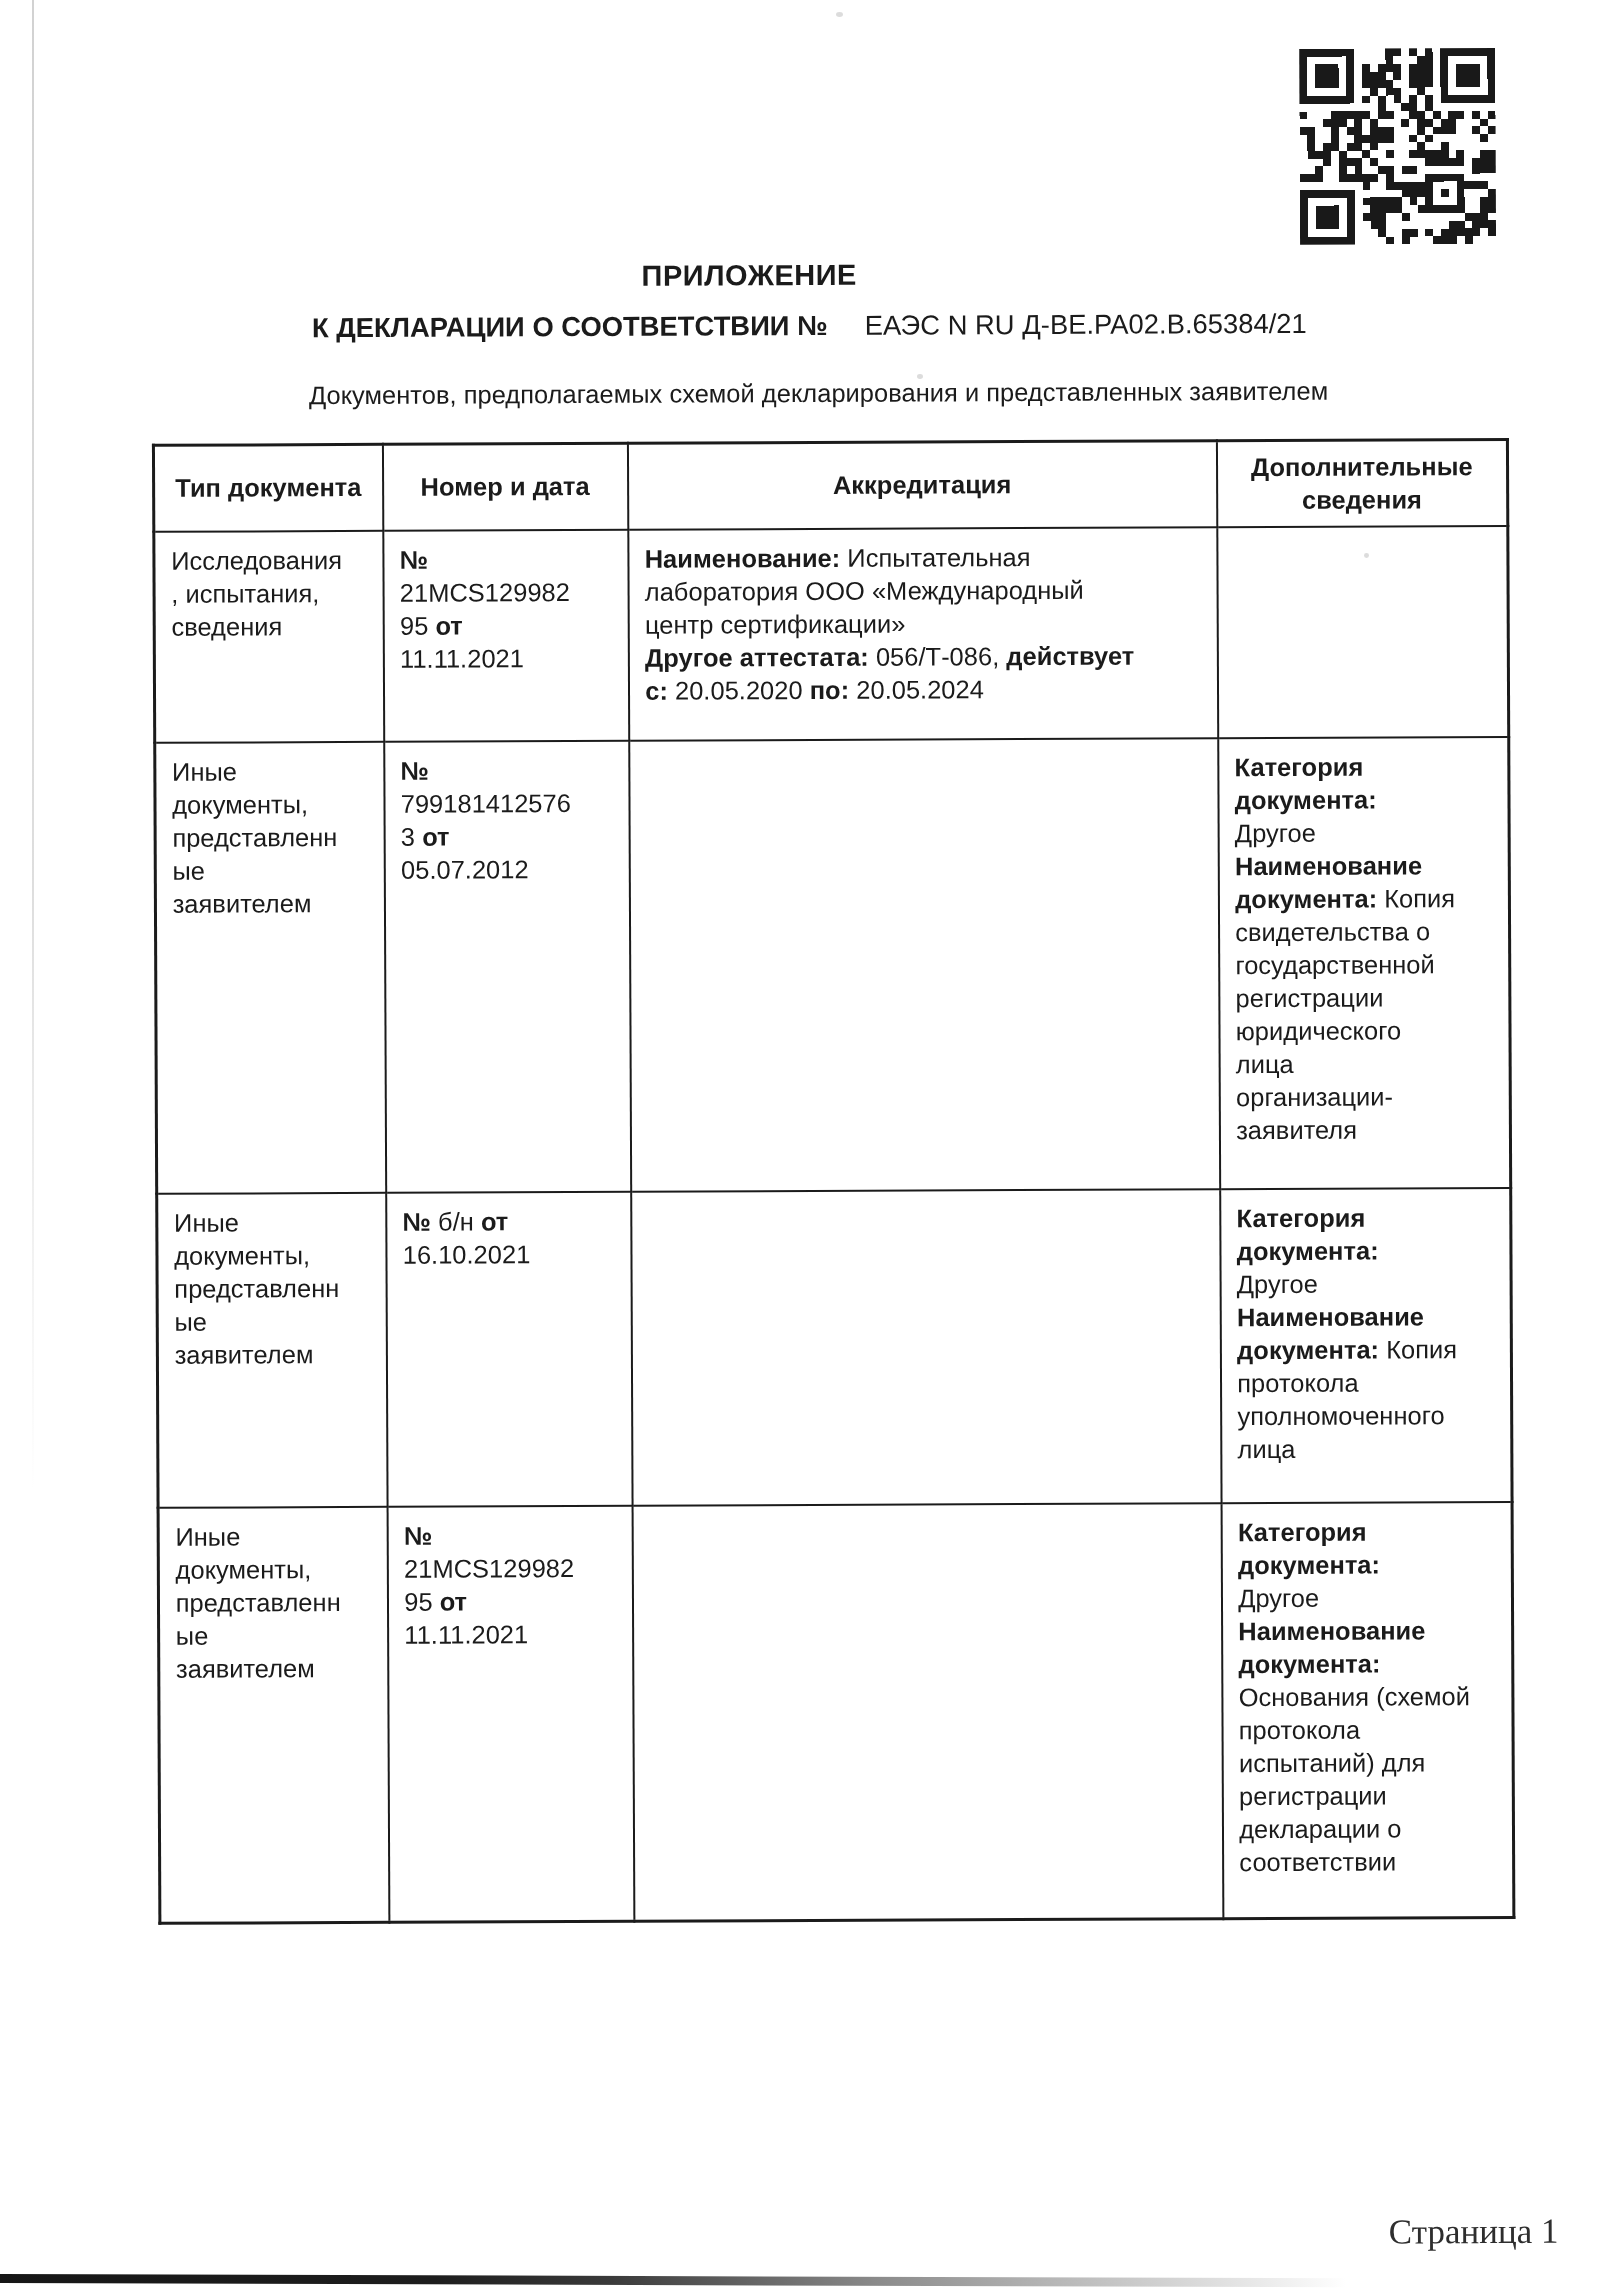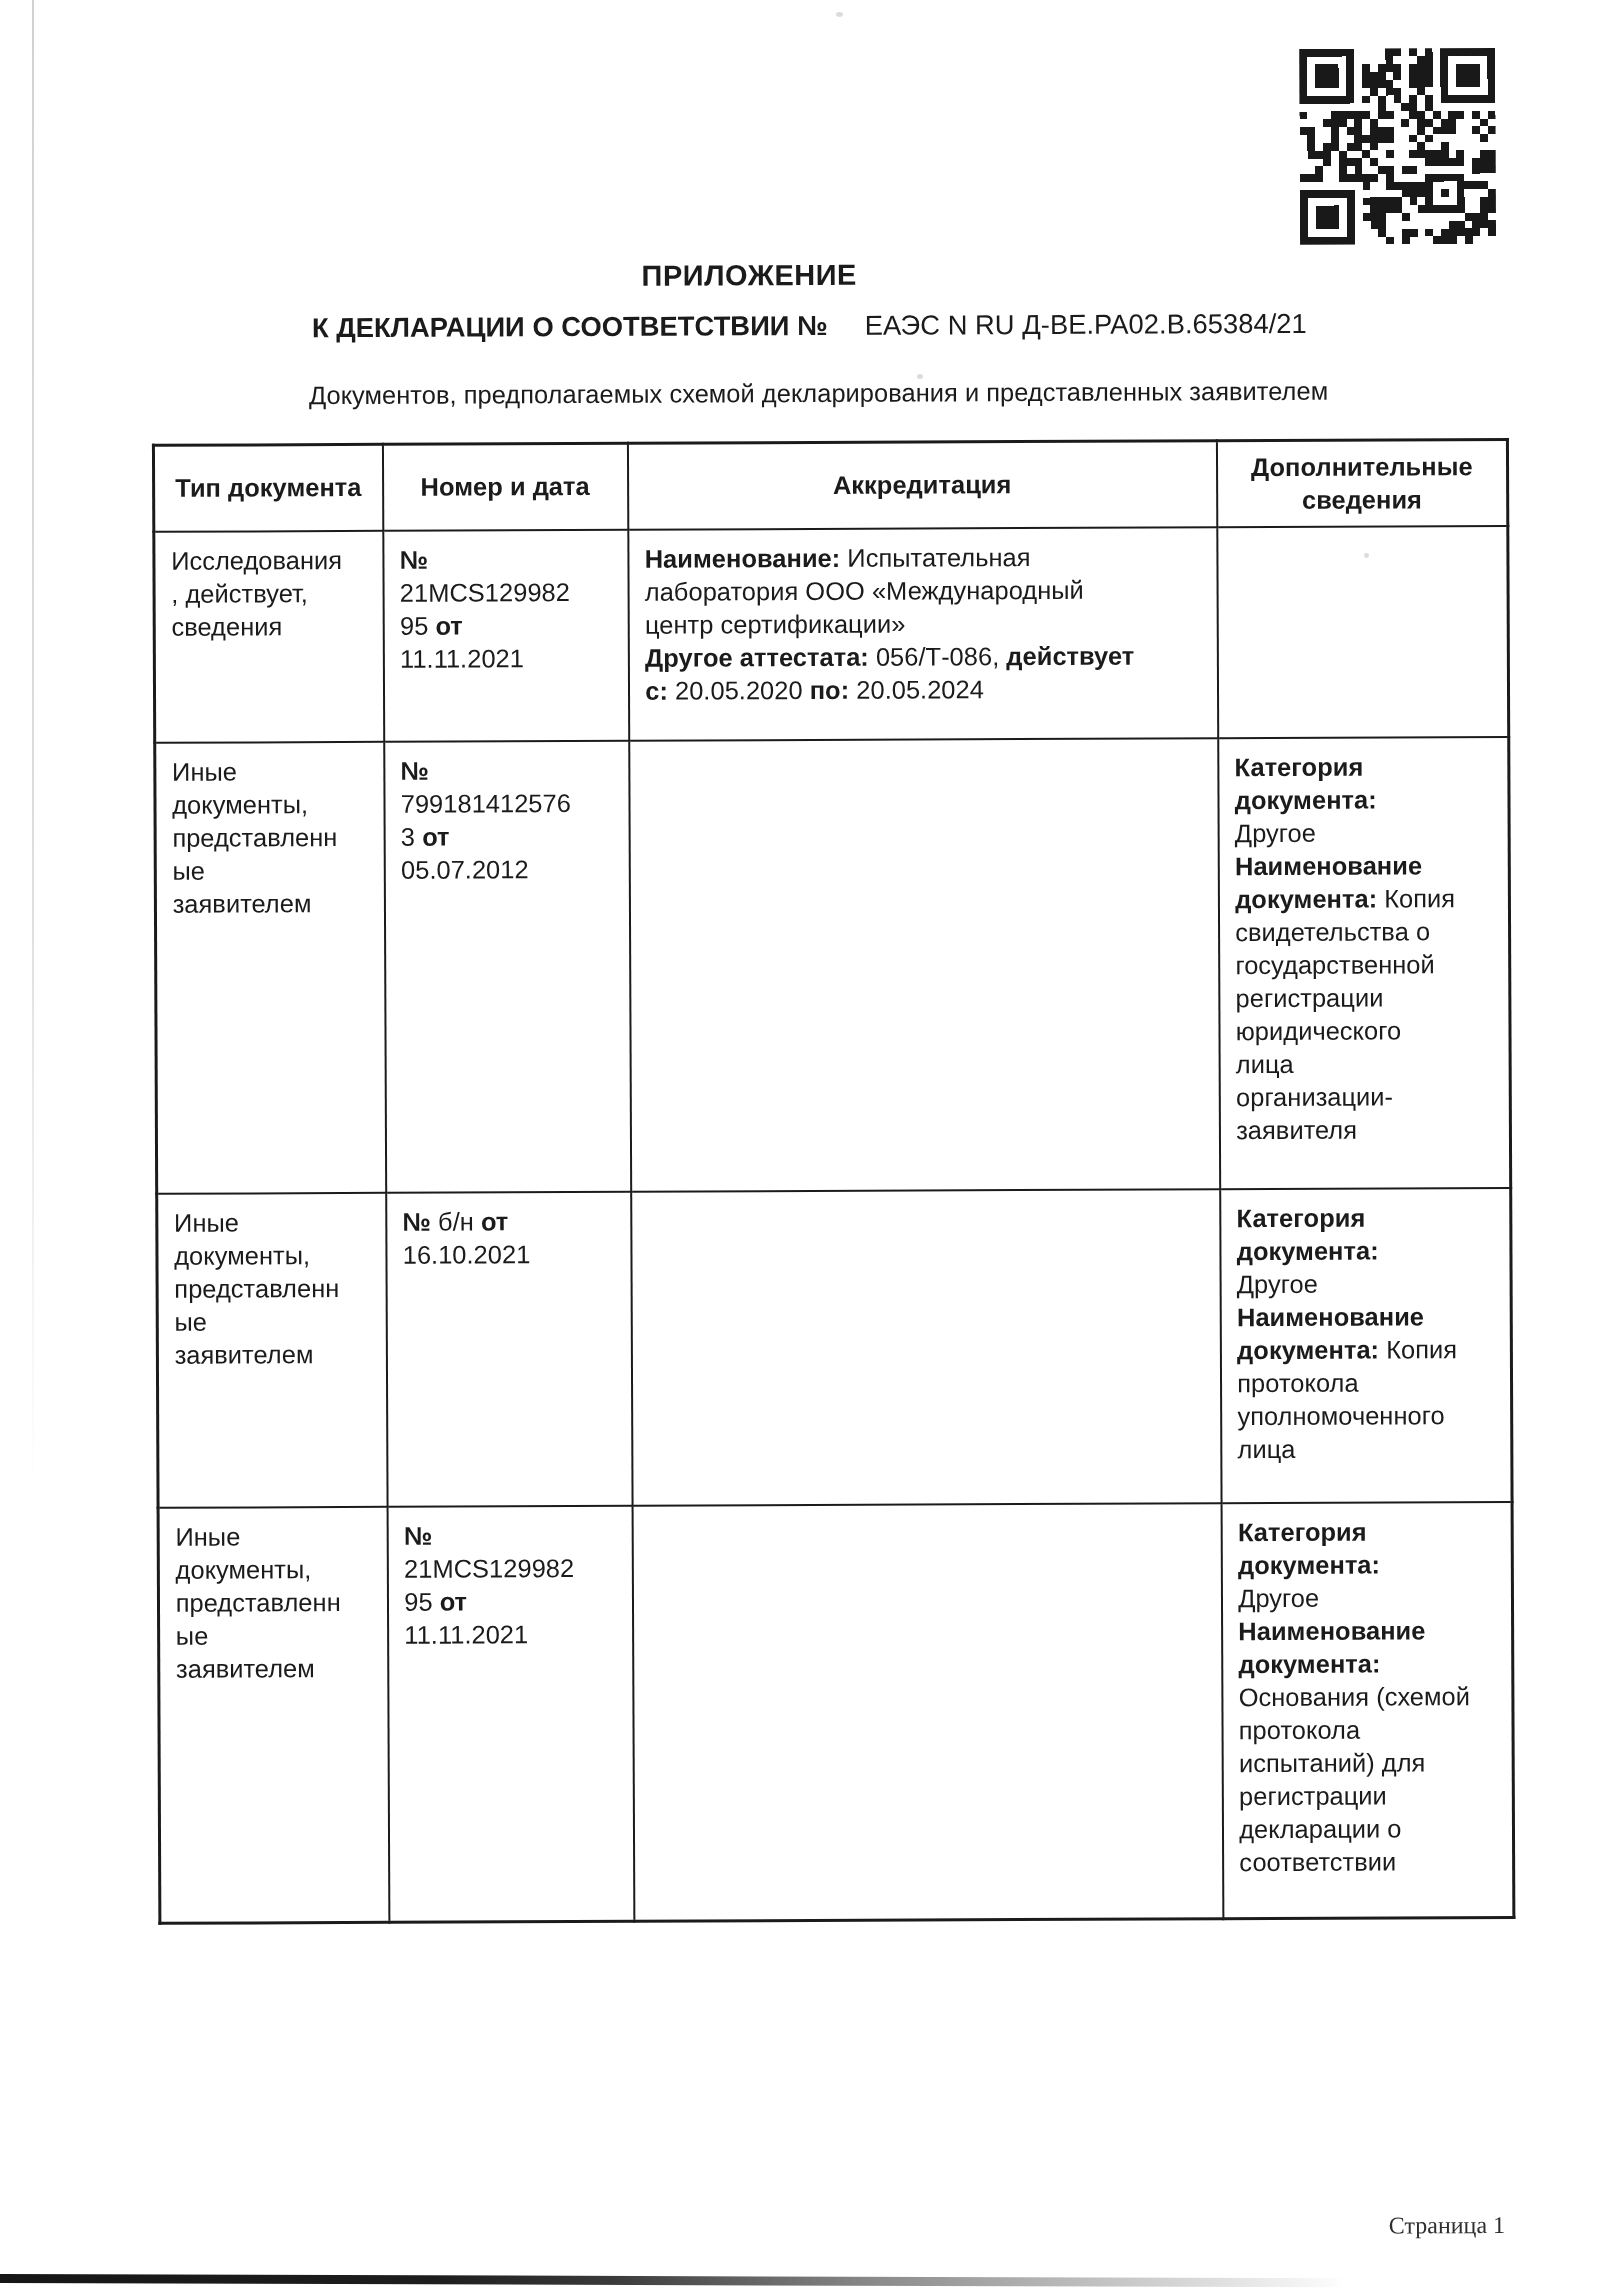--- a/index.html
+++ b/index.html
@@ -43,21 +43,21 @@
   thead tr{height:86px;}
   tbody tr:nth-child(1){height:211px;}
   tbody tr:nth-child(2){height:451px;}
   tbody tr:nth-child(3){height:314px;}
   tbody tr:nth-child(4){height:416px;}
   .b{font-weight:bold;}
   
   .footer{
     position:absolute;left:1384px;top:2215px;
     font-family:"Liberation Serif","DejaVu Serif",serif;
-    font-size:24px;color:#2e2e2e;white-space:nowrap;
+    font-size:35px;color:#2e2e2e;white-space:nowrap;
   }
   
   .edge-left{
     position:absolute;left:32px;top:0;width:2px;height:1490px;
     background:linear-gradient(#d2d2d2 0%,#dedede 60%,rgba(222,222,222,0) 100%);
   }
   .edge-bottom{
     position:absolute;left:-5.9px;top:2274px;width:1470px;height:8.8px;
     background:linear-gradient(to right,#161616 0%,#1d1d1d 30%,#3a3a3a 42%,#8a8a8a 60%,rgba(150,150,150,0) 92%);
     transform:rotate(0.18deg);transform-origin:left center;border-radius:2.9px;
@@ -412,21 +412,21 @@
     <thead>
         <tr>
           <th>Тип документа</th>
           <th>Номер и дата</th>
           <th>Аккредитация</th>
           <th>Дополнительные сведения</th>
         </tr>
       </thead>
     <tbody>
         <tr>
-          <td><span>Исследования</span><br><span>, действует,</span><br><span>сведения</span></td>
+          <td><span>Исследования</span><br><span>, испытания,</span><br><span>сведения</span></td>
           <td><span class="b">№</span><br><span>21MCS129982</span><br><span>95 </span><span class="b">от</span><br><span>11.11.2021</span></td>
           <td><span class="b">Наименование: </span><span>Испытательная</span><br><span>лаборатория ООО «Международный</span><br><span>центр сертификации»</span><br><span class="b">Другое аттестата: </span><span>056/Т-086, </span><span class="b">действует</span><br><span class="b">с: </span><span>20.05.2020 </span><span class="b">по: </span><span>20.05.2024</span></td>
           <td></td>
         </tr>
         <tr>
           <td><span>Иные</span><br><span>документы,</span><br><span>представленн</span><br><span>ые</span><br><span>заявителем</span></td>
           <td><span class="b">№</span><br><span>799181412576</span><br><span>3 </span><span class="b">от</span><br><span>05.07.2012</span></td>
           <td></td>
           <td><span class="b">Категория</span><br><span class="b">документа:</span><br><span>Другое</span><br><span class="b">Наименование</span><br><span class="b">документа: </span><span>Копия</span><br><span>свидетельства о</span><br><span>государственной</span><br><span>регистрации</span><br><span>юридического</span><br><span>лица</span><br><span>организации-</span><br><span>заявителя</span></td>
         </tr>

